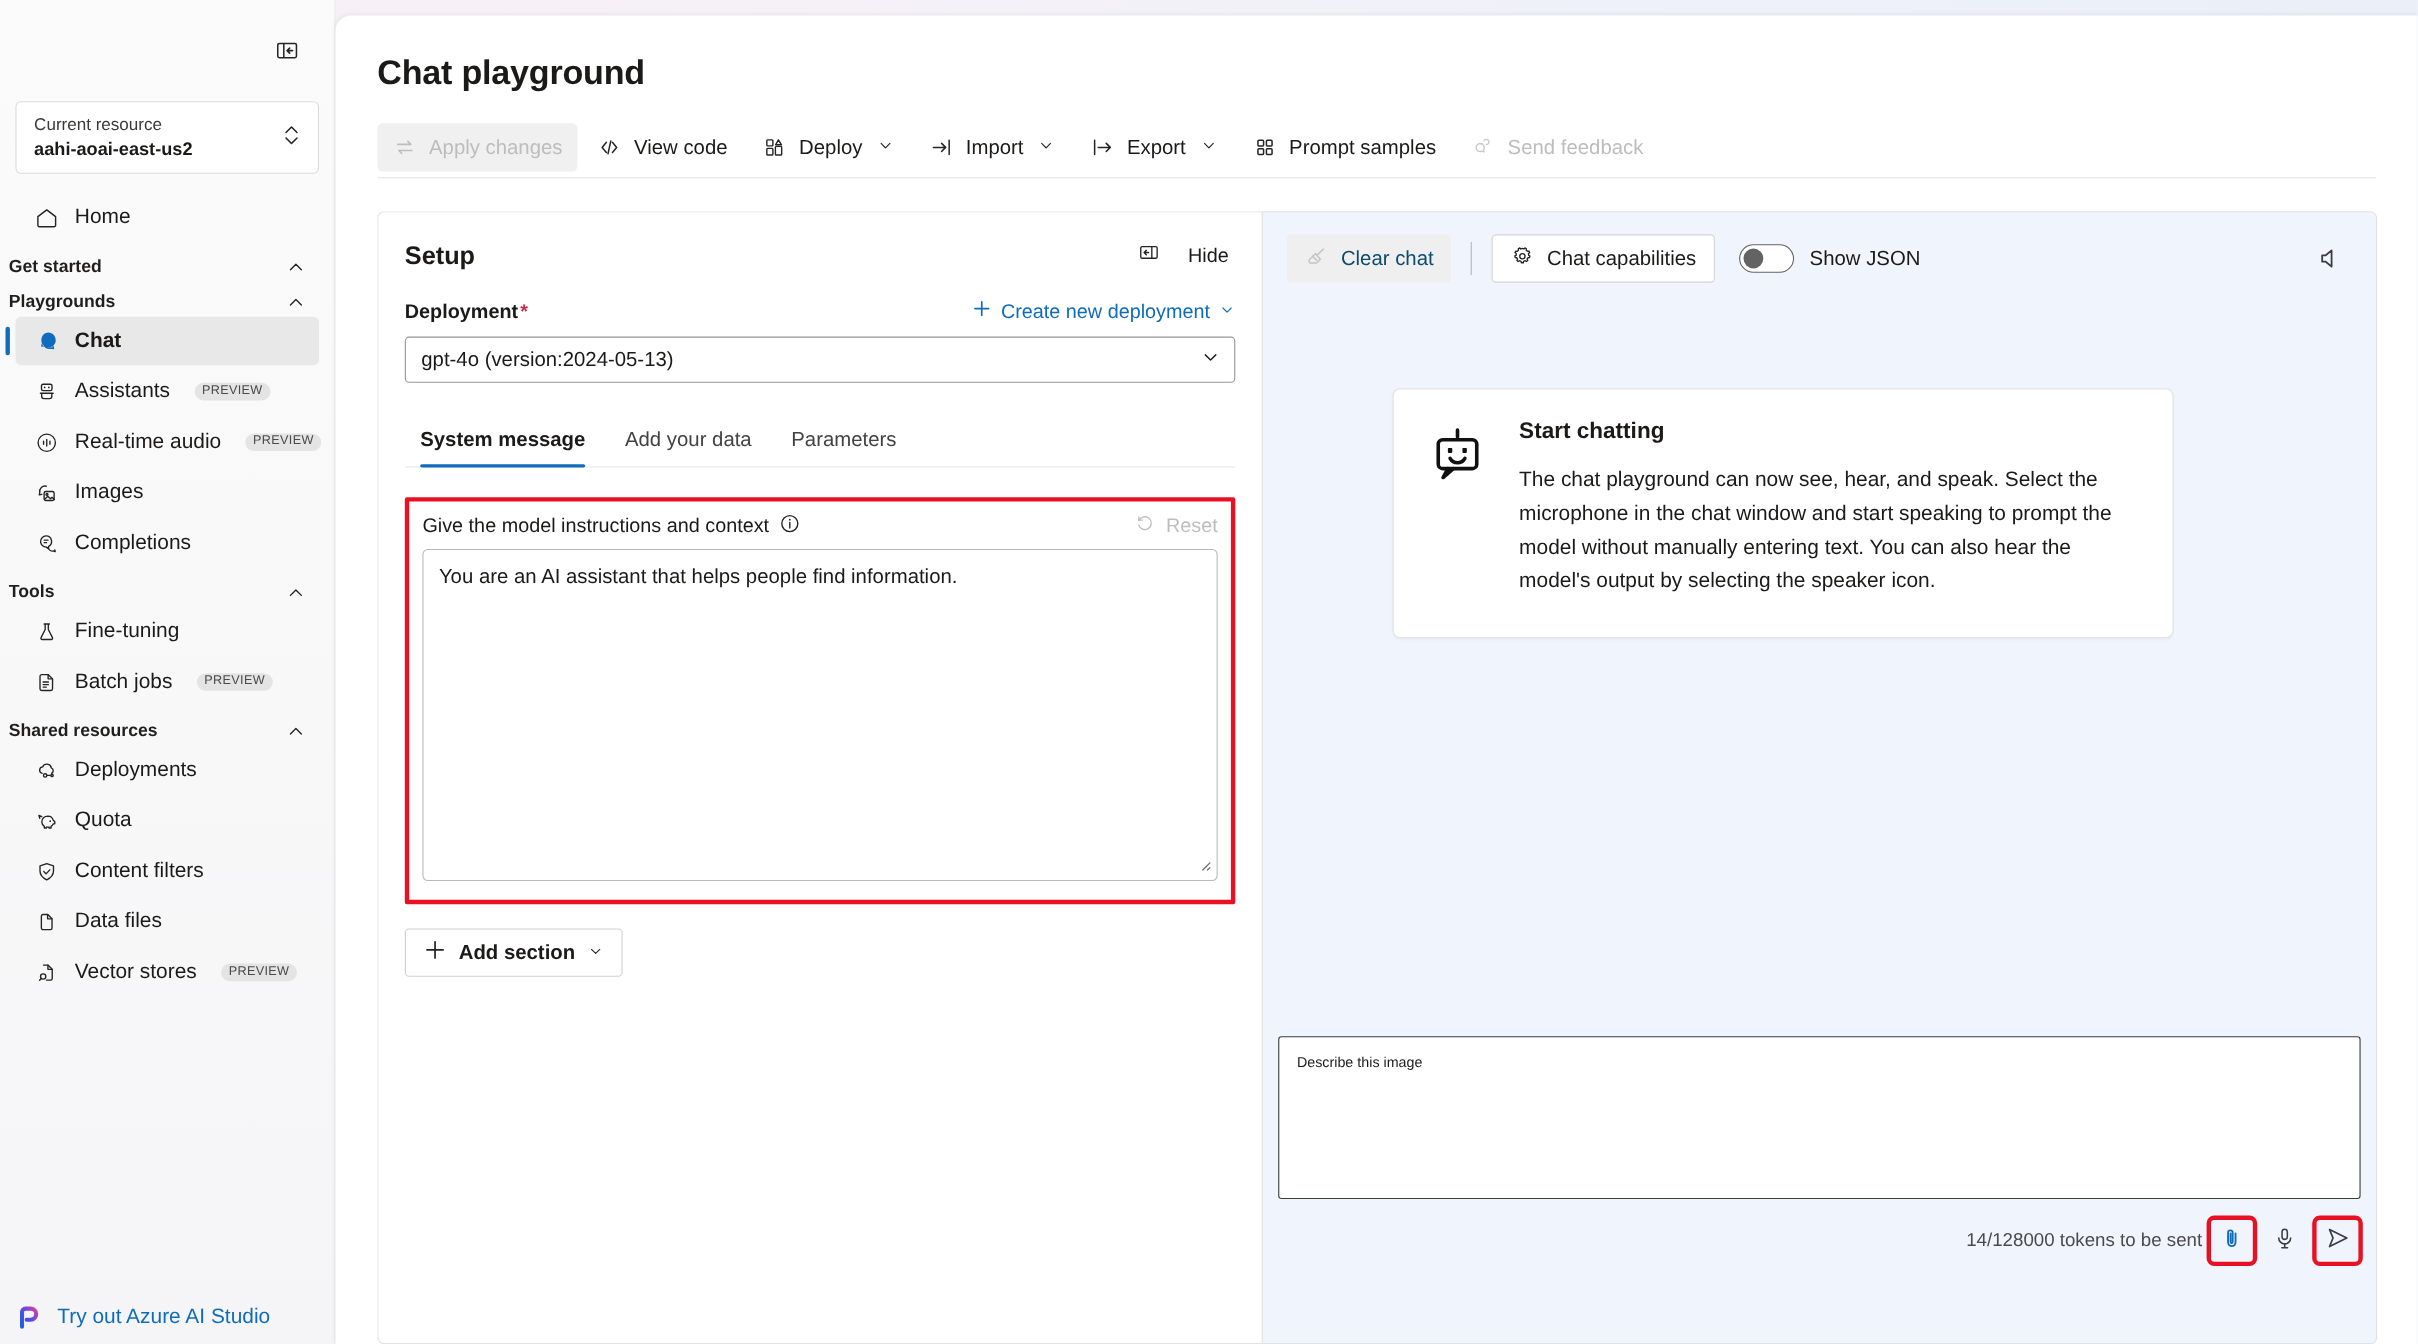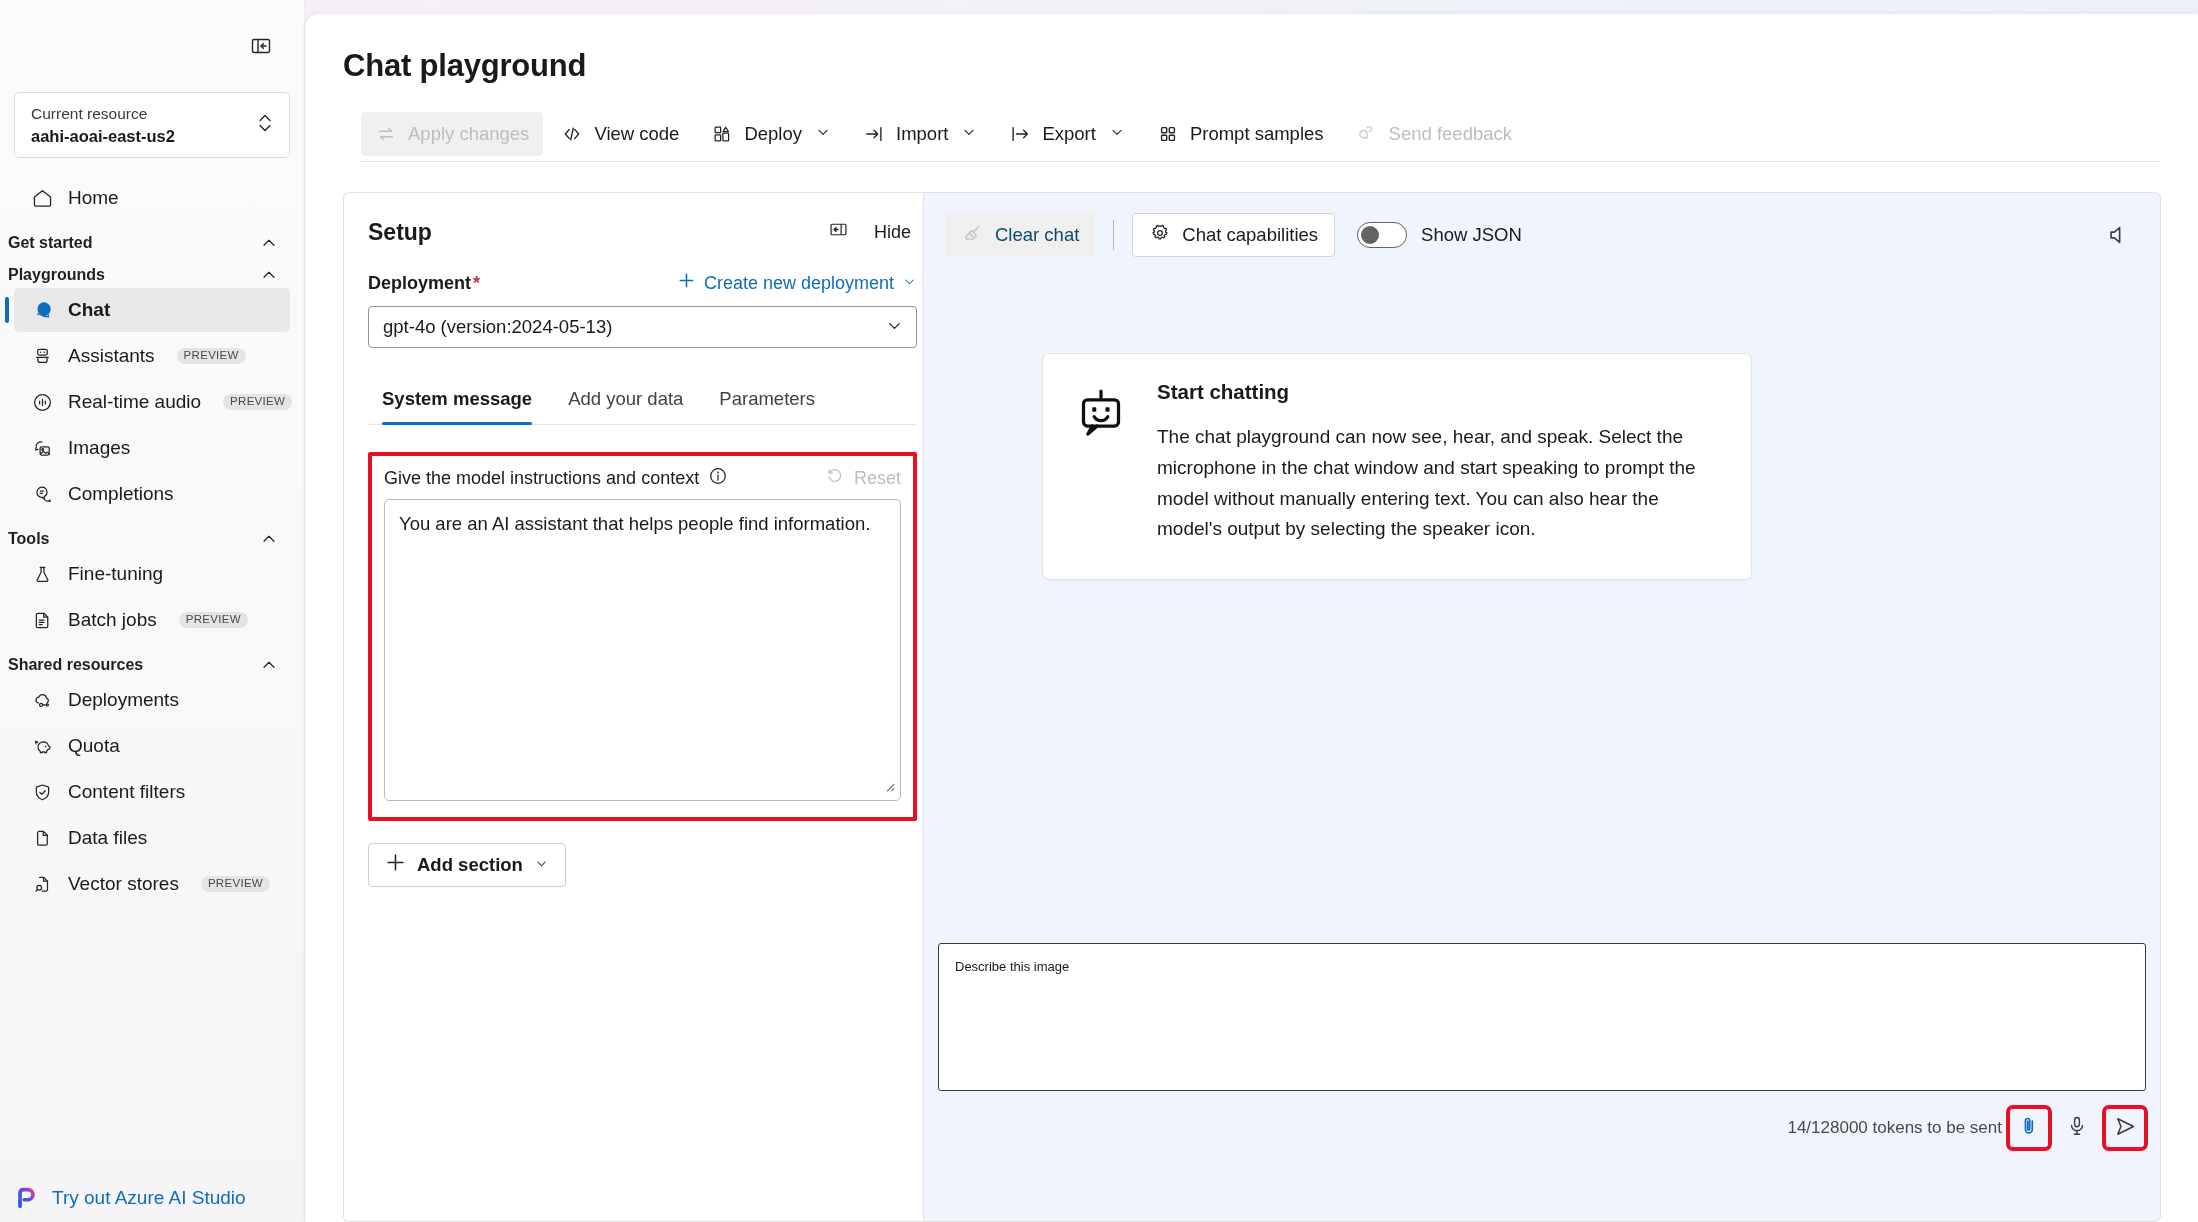--- a/index.html
+++ b/index.html
@@ -87,21 +87,21 @@
     box-shadow: -1px -1px 4px rgba(0,0,0,.05);
     overflow: hidden;
   }
   .page-title {
     font-size: 31px; font-weight: 700; color: #1b1a19;
     margin: 34px 0 0 38px; letter-spacing: -.2px;
   }
 
   .toolbar {
     display: flex; align-items: center; gap: 4px;
-    margin: 22px 38px 0 56px;
+    margin: 22px 38px 0 38px;
     border-bottom: 1px solid #e6e6e6;
     padding-bottom: 0; height: 56px;
   }
   .tb-btn {
     display: flex; align-items: center; gap: 11px;
     height: 44px; padding: 0 14px; border-radius: 5px;
     font-size: 18.5px; color: #1b1a19; cursor: pointer; white-space: nowrap;
   }
   .tb-btn .svg { display: flex; align-items: center; }
   .tb-btn.disabled { color: #bdbdbd; background: #f0f0f0; cursor: default; }
@@ -109,26 +109,26 @@
   .tb-caret { margin-left: 2px; }
 
   .work {
     position: absolute; left: 38px; top: 178px;
     width: 1818px; height: 1030px;
     display: flex;
   }
 
   
   .setup {
-    width: 580px; flex: none;
+    width: 804px; flex: none;
     background: #ffffff;
     border: 1px solid #e1e1e1;
     border-top-left-radius: 6px; border-bottom-left-radius: 6px;
     border-right: none;
-    padding: 22px 6px 0 24px;
+    padding: 22px 24px 0 24px;
     position: relative;
     overflow: hidden;
   }
   .setup-hdr { display:flex; align-items:center; justify-content:space-between; }
   .setup-title { font-size: 23px; font-weight: 700; color: #1b1a19; }
   .hide-btn { display:flex; align-items:center; gap:25px; font-size: 18px; color:#1b1a19; cursor:pointer; padding:4px 6px; border-radius:4px;}
 
   .dep-row { display:flex; align-items:center; justify-content:space-between; margin-top: 22px; }
   .dep-label { font-size: 18px; font-weight: 700; color:#1b1a19; }
   .req { color: #c4314b; font-weight: 700; margin-left: 2px; }

